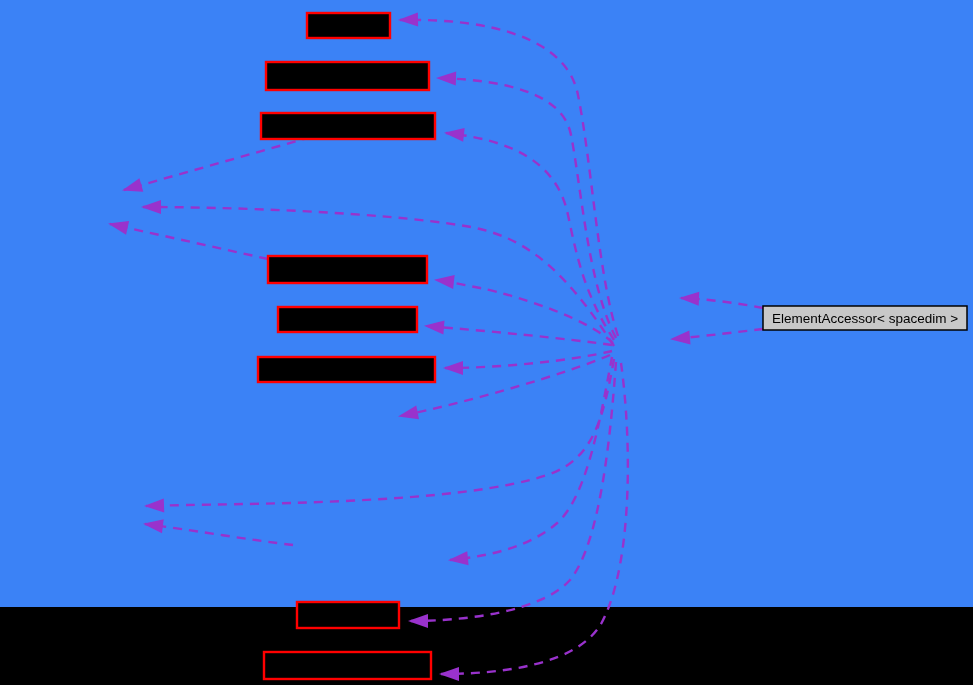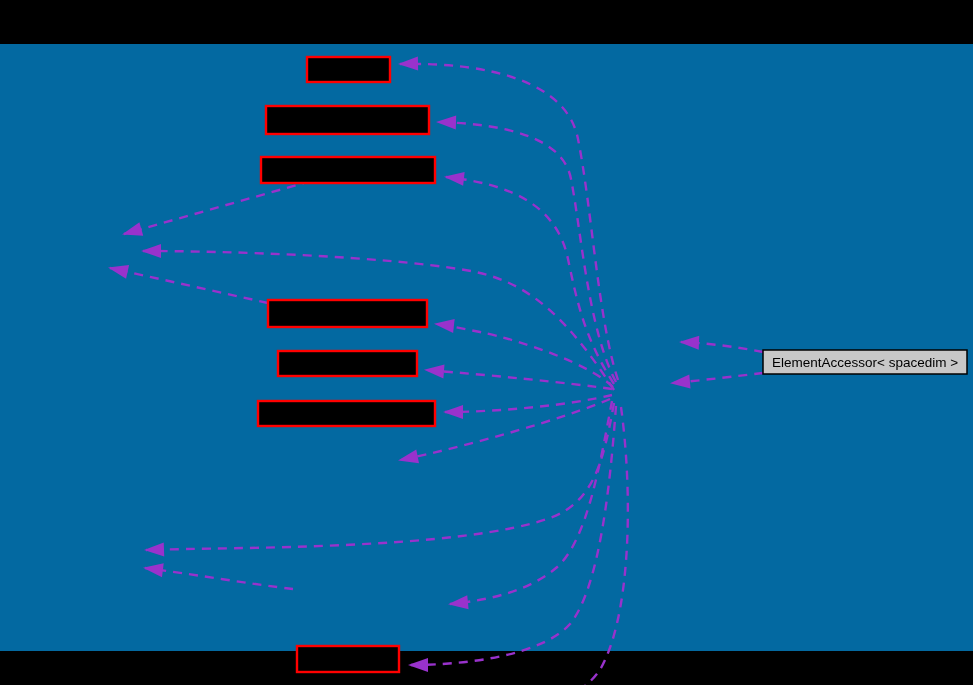--- a/index.html
+++ b/index.html
@@ -8,22 +8,21 @@
     background: #000000;
     width: 973px;
     height: 685px;
     overflow: hidden;
     font-family: "Liberation Sans", sans-serif;
   }
   #stage {
     position: relative;
     width: 973px;
     height: 607px;
-    background: #0369a1;
-    margin-top: 44px;
+    background: #3b82f6;
   }
   svg { display: block; }
   text {
     font-family: "Liberation Sans", sans-serif;
   }
 </style>
 </head>
 <body>
 
 <div id="stage">

